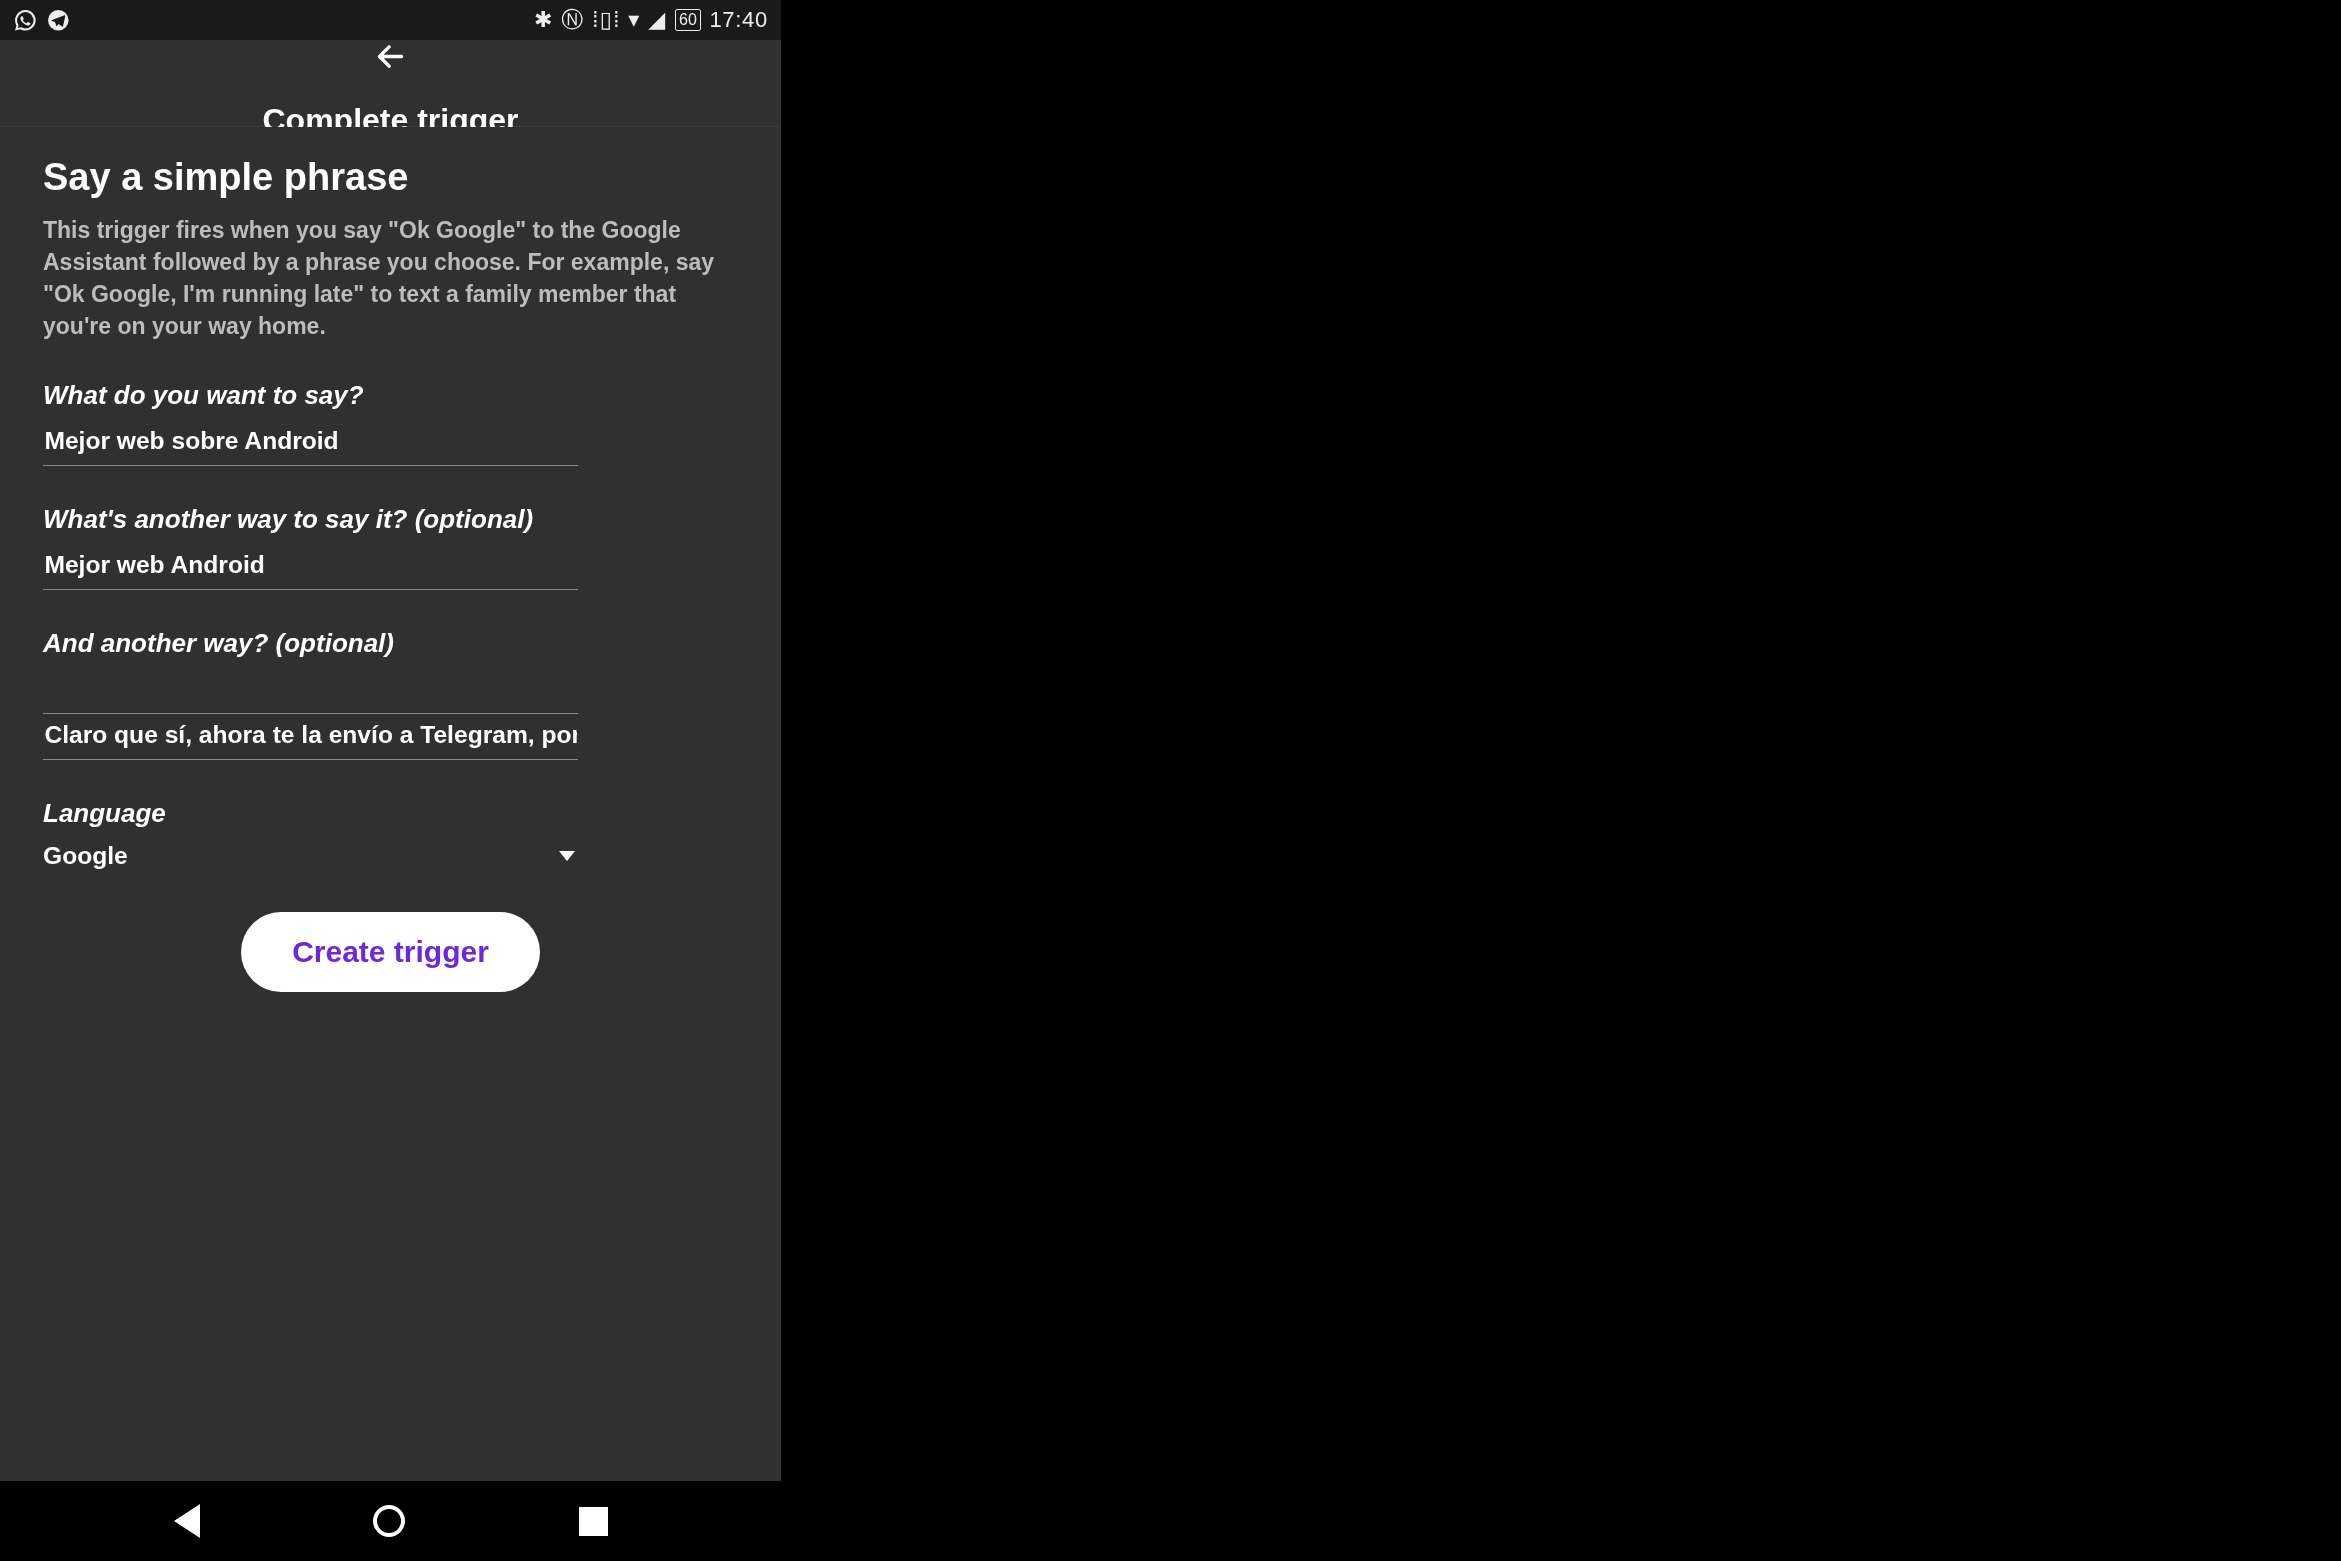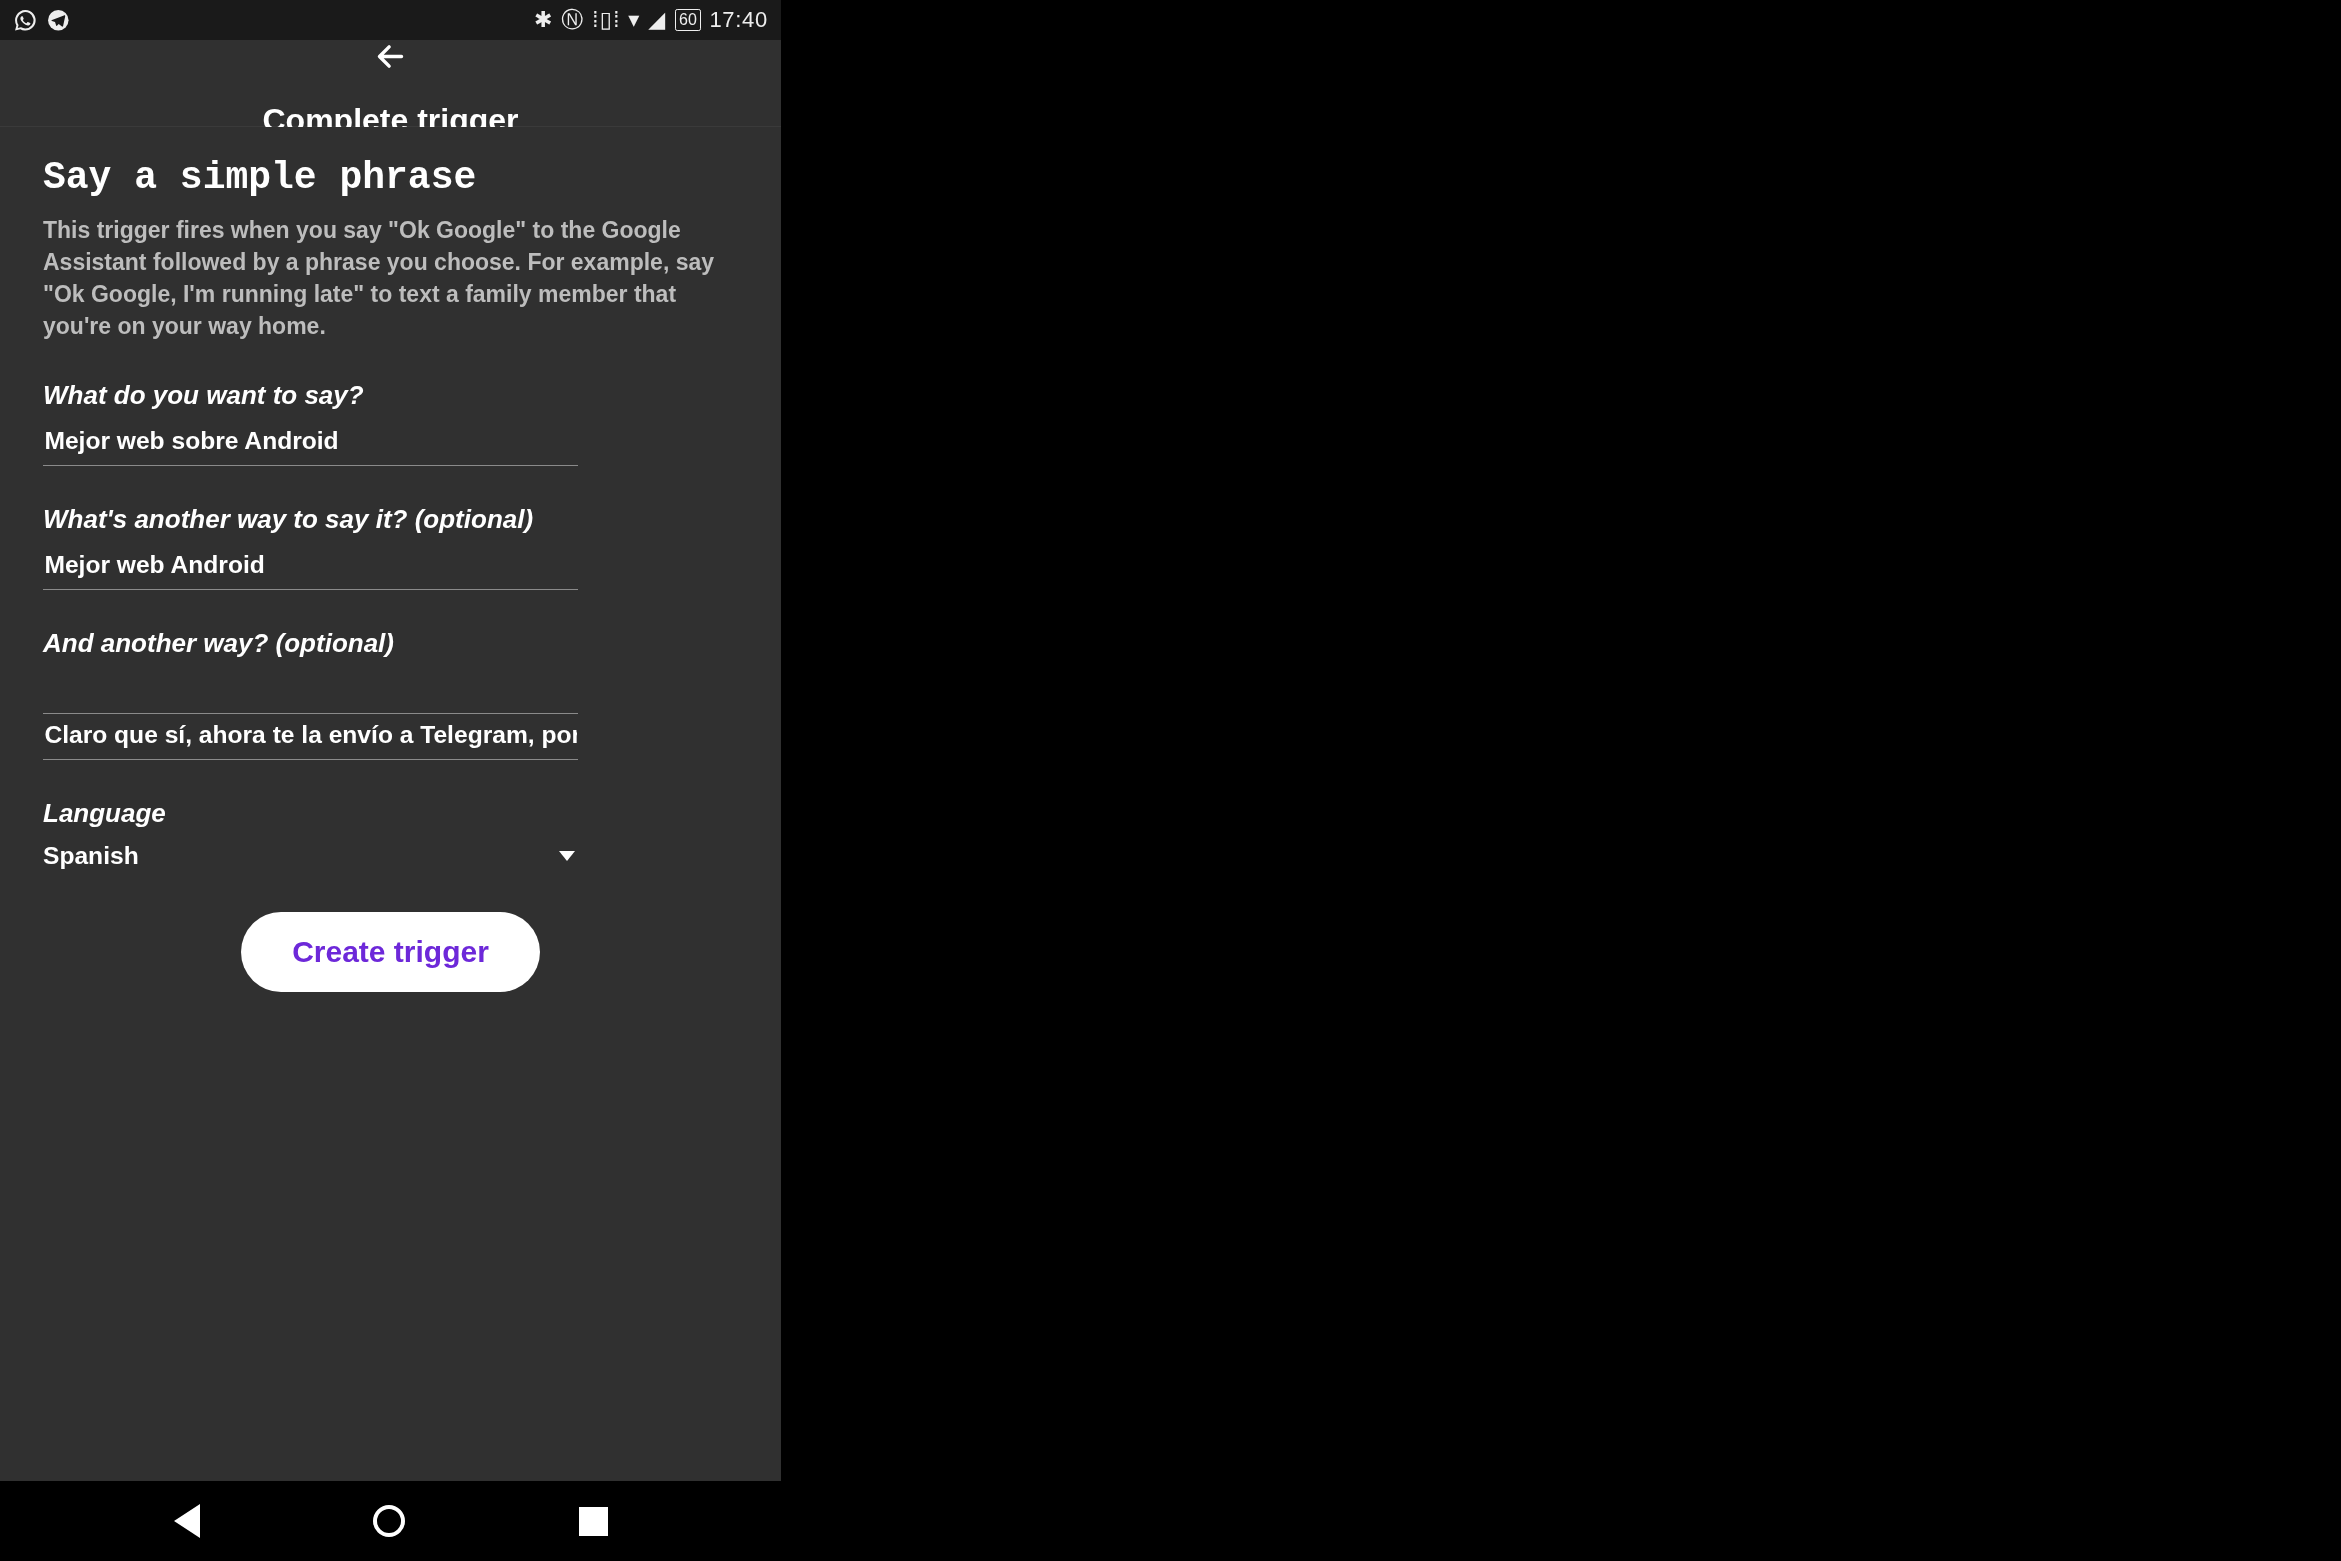--- a/index.html
+++ b/index.html
@@ -38,21 +38,21 @@
   .appbar { height: 87px; display: flex; align-items: center; padding: 0 29px; gap: 29px; flex-direction: column; }
   .appbar.dark { background: #303030; border-bottom: 0.7px solid #3a3a3a; }
   .appbar .back { width: 33px; height: 33px; }
   .appbar .title { font-size: 32px; font-weight: 700; }
   .appbar.dark .back svg path { stroke: #fff; }
 
   
   .content { flex: 1; overflow: hidden; padding: 29px 43px 0 43px; }
   .phone-black .content { background: #303030; }
 
-  .h1 { font-size: 38px; font-weight: 800; margin-bottom: 14.5px; font-family: Liberation Mono, monospace; }
+  .h1 { font-size: 38px; font-weight: 800; margin-bottom: 14.5px; }
   .desc { font-size: 23px; line-height: 1.4; font-weight: 600; }
   .phone-black .desc { color: #bdbdbd; }
 
   .field-label { font-size: 26px; font-weight: 700; margin-top: 38px; margin-bottom: 8.7px; }
   .phone-black .field-label { color: #fff; font-style: italic; }
 
   .text-input {
     width: 535px;
     font-size: 24.6px;
     padding: 7.2px 1.4px 10px 1.4px;
@@ -144,21 +144,21 @@
     <div class="field-label">What's another way to say it? (optional)</div>
     <input class="text-input" value="Mejor web Android" style="">
 
     <div class="field-label">And another way? (optional)</div>
     <input class="text-input" value="" style="">
 
     <input class="text-input" value="Claro que sí, ahora te la envío a Telegram, por s" style="">
 
     <div class="field-label">Language</div>
     <div class="dropdown">
-      <span>Spanish</span>
+      <span>Google</span>
       <span class="caret"></span>
     </div>
 
     <button class="pill-btn">Create trigger</button>
   </div>
 
   <div class="navbar">
     <div class="nav-tri"></div>
     <div class="nav-circ"></div>
     <div class="nav-sq"></div>

